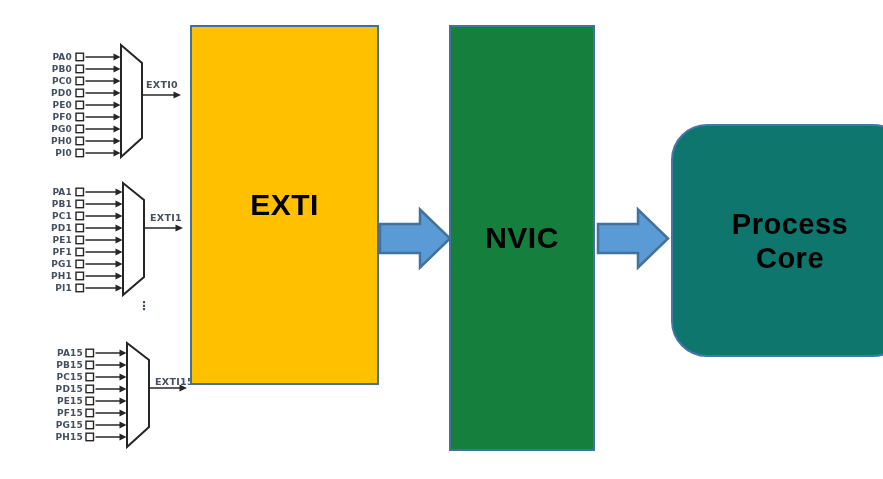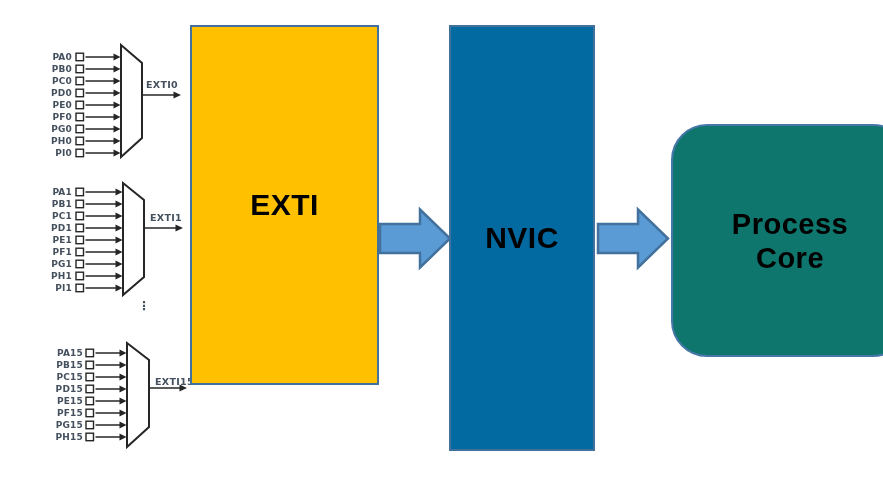--- a/index.html
+++ b/index.html
@@ -149,21 +149,21 @@
       <text x="116" y="385" class="exti-out-label">EXTI15</text>
       <text x="99" y="310" class="ellipsis-text">⋮</text>
       <polygon points="341,224 381,224 381,209.5 411,238.5 381,267.5 381,253 341,253" fill="#5B9BD5" stroke="#41719C" stroke-width="2.5" stroke-linejoin="miter"></polygon>
       <polygon points="559,224 599,224 599,209.5 629,238.5 599,267.5 599,253 559,253" fill="#5B9BD5" stroke="#41719C" stroke-width="2.5" stroke-linejoin="miter"></polygon>
     </svg>
 
   <div class="box box-exti" style="background: rgb(255, 192, 0); border-color: rgb(65, 113, 156);">
     <span class="box-label">EXTI</span>
   </div>
 
-  <div class="box box-nvic" style="background: #0369a1; border-color: rgb(65, 113, 156);">
+  <div class="box box-nvic" style="background: #15803d; border-color: rgb(65, 113, 156);">
     <span class="box-label">NVIC</span>
   </div>
 
   <div class="box box-core" style="background: #0f766e; border-color: rgb(70, 119, 168);">
     <span class="box-label">Process
 Core</span>
   </div>
 
 </div>
 

